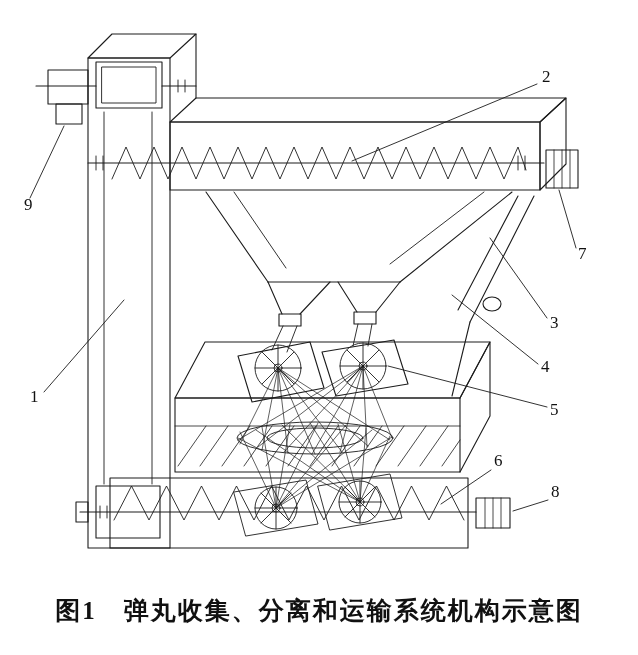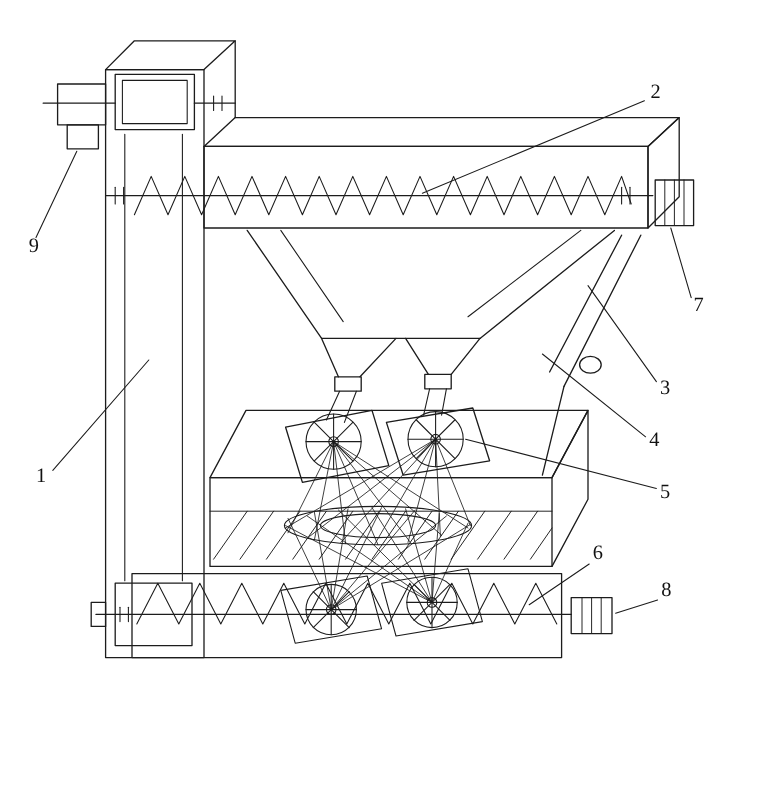--- a/index.html
+++ b/index.html
@@ -238,13 +238,14 @@
       <text x="550" y="328">3</text>
       <text x="541" y="372">4</text>
       <text x="550" y="415">5</text>
       <text x="494" y="466">6</text>
       <text x="578" y="259">7</text>
       <text x="551" y="497">8</text>
       <text x="24" y="210">9</text>
     </g>
   </svg>
 
+  <div class="figure-caption">图1　弹丸收集、分离和运输系统机构示意图</div>
 </div>
 
 </body></html>

